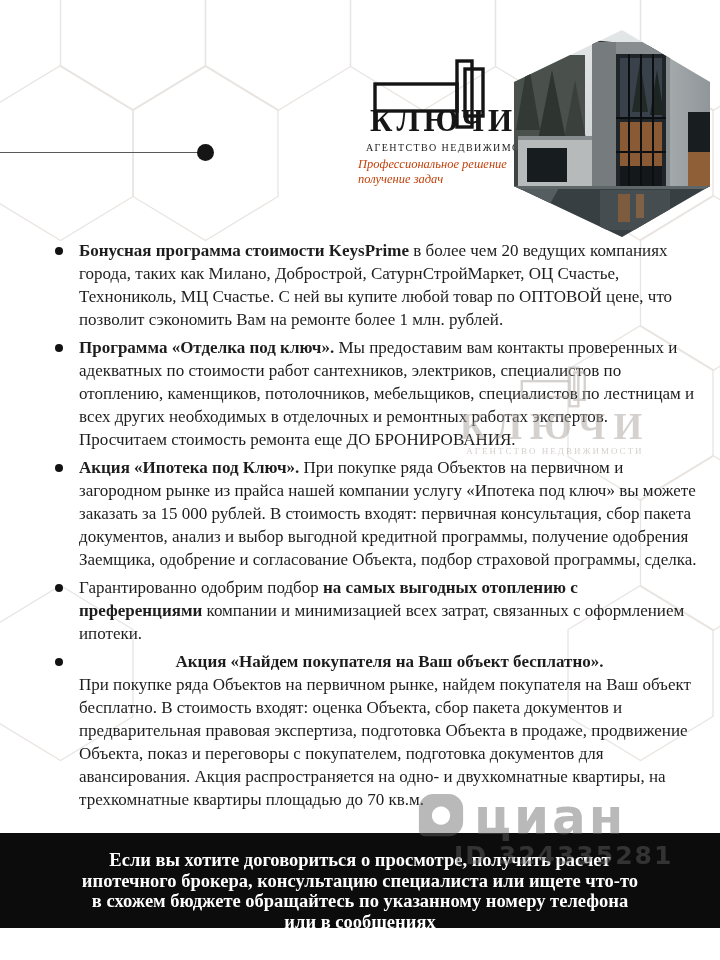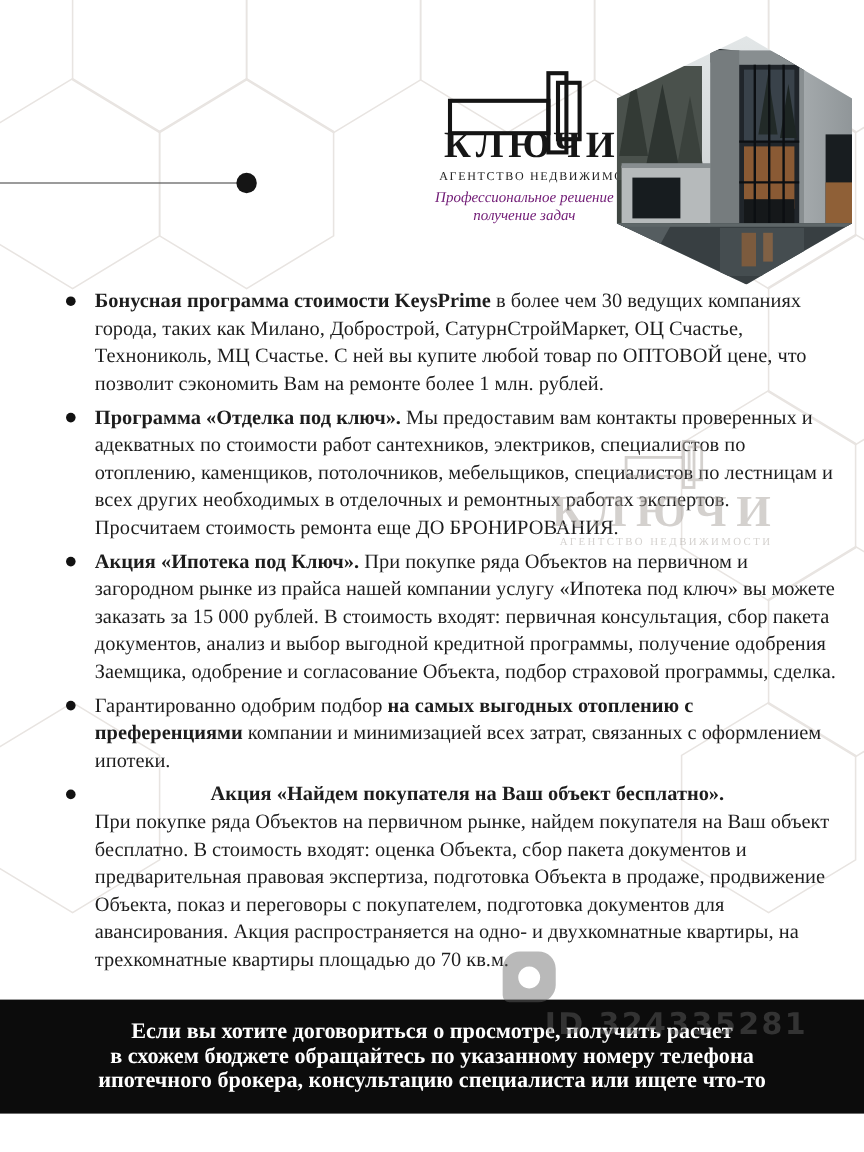--- a/index.html
+++ b/index.html
@@ -15,22 +15,22 @@
   
   #lead-line{left:0;top:152px;width:198px;border-top:1.4px solid #5a5a5a;z-index:1;}
   #lead-dot{left:197px;top:144px;width:17px;height:17px;border-radius:50%;background:#151515;z-index:1;}
   
   #logo{left:360px;top:56px;width:150px;z-index:2;}
   #logo-key{position:absolute;left:12px;top:2px;}
   #logo-name{position:absolute;left:10px;top:47px;width:140px;
     font-size:31px;letter-spacing:4px;font-weight:600;color:#161616;white-space:nowrap;}
   #logo-sub{position:absolute;left:6px;top:86px;width:142px;text-align:center;
     font-size:10px;letter-spacing:1.4px;color:#222;white-space:nowrap;}
-  #logo-tagline{position:absolute;left:-2px;top:101px;width:158px;text-align:center;
-    font-style:italic;font-size:12.5px;line-height:15px;color:#701a75;}
+  #logo-tagline{position:absolute;left:-2px;top:101px;width:158px;
+    font-style:italic;font-size:12.5px;line-height:15px;color:#c2410c;}
   
   #house{left:0;top:0;z-index:2;}
   
   #bullets{left:52px;top:239px;width:648px;margin:0;padding:0;list-style:none;z-index:2;}
   #bullets li{position:relative;padding-left:27px;font-size:17px;line-height:23px;margin:0 0 5px 0;}
   #bullets li::before{content:"";position:absolute;left:3px;top:7.5px;width:8px;height:8px;
     border-radius:50%;background:#121212;}
   .b-bold{font-weight:bold;}
   #bullets li:nth-child(5) .b-bold{display:block;text-align:center;}
   
@@ -142,21 +142,21 @@
     <polygon points="510,186 560,186 530,240 510,240" fill="#555d60"></polygon>
     <rect x="600" y="190" width="70" height="40" fill="#454d50"></rect>
     <rect x="618" y="194" width="12" height="28" fill="#8a5f3a" opacity=".8"></rect>
     <rect x="636" y="194" width="8" height="24" fill="#9a6a40" opacity=".7"></rect>
     <rect x="510" y="186" width="205" height="3" fill="#5e6668"></rect>
   </g>
 </svg>
 
 <ul id="bullets" class="abs">
   <li>
-    <span class="b-pre"></span><span class="b-bold">Бонусная программа стоимости KeysPrime</span><span class="b-post"> в более чем 30 ведущих компаниях города, таких как Милано, Добрострой, СатурнСтройМаркет, ОЦ Счастье, Технониколь, МЦ Счастье. С ней вы купите любой товар по ОПТОВОЙ цене, что позволит сэкономить Вам на ремонте более 1 млн. рублей.</span>
+    <span class="b-pre"></span><span class="b-bold">Бонусная программа стоимости KeysPrime</span><span class="b-post"> в более чем 20 ведущих компаниях города, таких как Милано, Добрострой, СатурнСтройМаркет, ОЦ Счастье, Технониколь, МЦ Счастье. С ней вы купите любой товар по ОПТОВОЙ цене, что позволит сэкономить Вам на ремонте более 1 млн. рублей.</span>
   </li>
   <li>
     <span class="b-pre"></span><span class="b-bold">Программа «Отделка под ключ».</span><span class="b-post"> Мы предоставим вам контакты проверенных и адекватных по стоимости работ сантехников, электриков, специалистов по отоплению, каменщиков, потолочников, мебельщиков, специалистов по лестницам и всех других необходимых в отделочных и ремонтных работах экспертов. Просчитаем стоимость ремонта еще ДО БРОНИРОВАНИЯ.</span>
   </li>
   <li>
     <span class="b-pre"></span><span class="b-bold">Акция «Ипотека под Ключ».</span><span class="b-post"> При покупке ряда Объектов на первичном и загородном рынке из прайса нашей компании услугу «Ипотека под ключ» вы можете заказать за 15 000 рублей. В стоимость входят: первичная консультация, сбор пакета документов, анализ и выбор выгодной кредитной программы, получение одобрения Заемщика, одобрение и согласование Объекта, подбор страховой программы, сделка.</span>
   </li>
   <li>
     <span class="b-pre">Гарантированно одобрим подбор </span><span class="b-bold">на самых выгодных отоплению с преференциями</span><span class="b-post"> компании и минимизацией всех затрат, связанных с оформлением ипотеки.</span>
   </li>
@@ -170,24 +170,26 @@
     <rect x="3" y="26" width="82" height="27"></rect>
     <rect x="85" y="3" width="15" height="66"></rect>
     <rect x="93" y="11" width="18" height="47"></rect>
   </svg>
   <div class="g-name">КЛЮЧИ</div>
   <div class="g-sub">АГЕНТСТВО НЕДВИЖИМОСТИ</div>
 </div>
 
 <div id="footer" class="abs">
   <span>Если вы хотите договориться о просмотре, получить расчет</span>
+  <span>ипотечного брокера, консультацию специалиста или ищете что-то</span>
   <span>в схожем бюджете обращайтесь по указанному номеру телефона</span>
-  <span>ипотечного брокера, консультацию специалиста или ищете что-то</span>
+  <span>или в сообщениях</span>
 </div>
 
 <div id="cian" class="abs">
   <div class="row">
     <svg width="50" height="54" viewBox="0 0 52 54" fill="rgba(100,100,100,0.45)">
       <path fill-rule="evenodd" d="M18,3 h16 a15,15 0 0 1 15,15 v14 a15,15 0 0 1 -15,15 h-25 a6,6 0 0 1 -6,-6 v-23 a15,15 0 0 1 15,-15 z M26,16 a9.5,9.5 0 1 0 0.01,0 z"></path>
     </svg>
+    <span class="brand">циан</span>
   </div>
   <div class="idline">ID 324335281</div>
 </div>
 
 </body></html>

